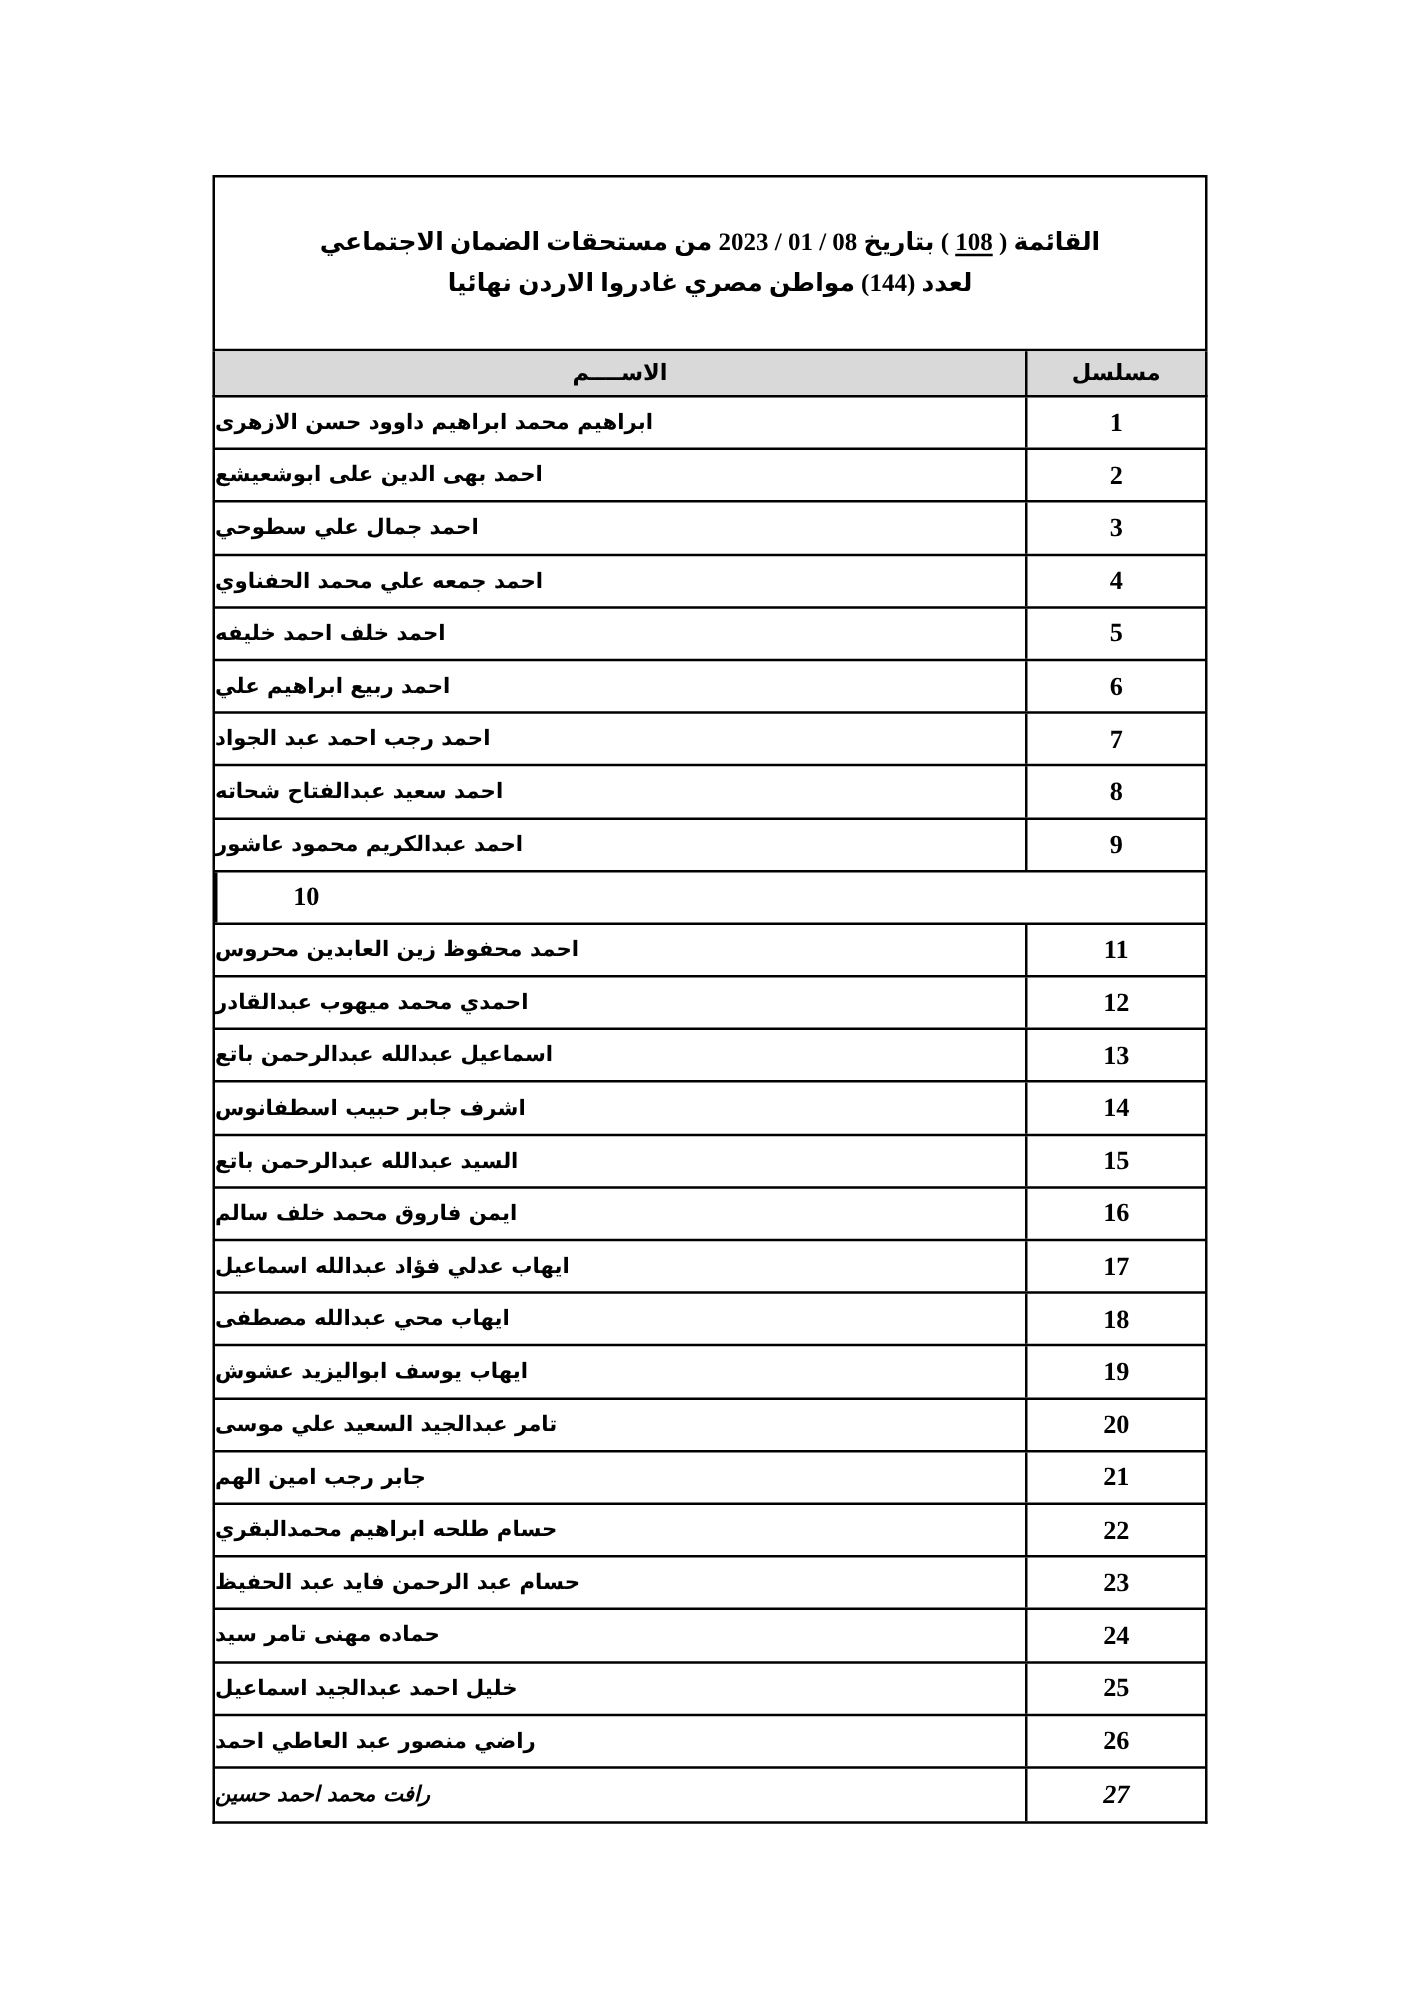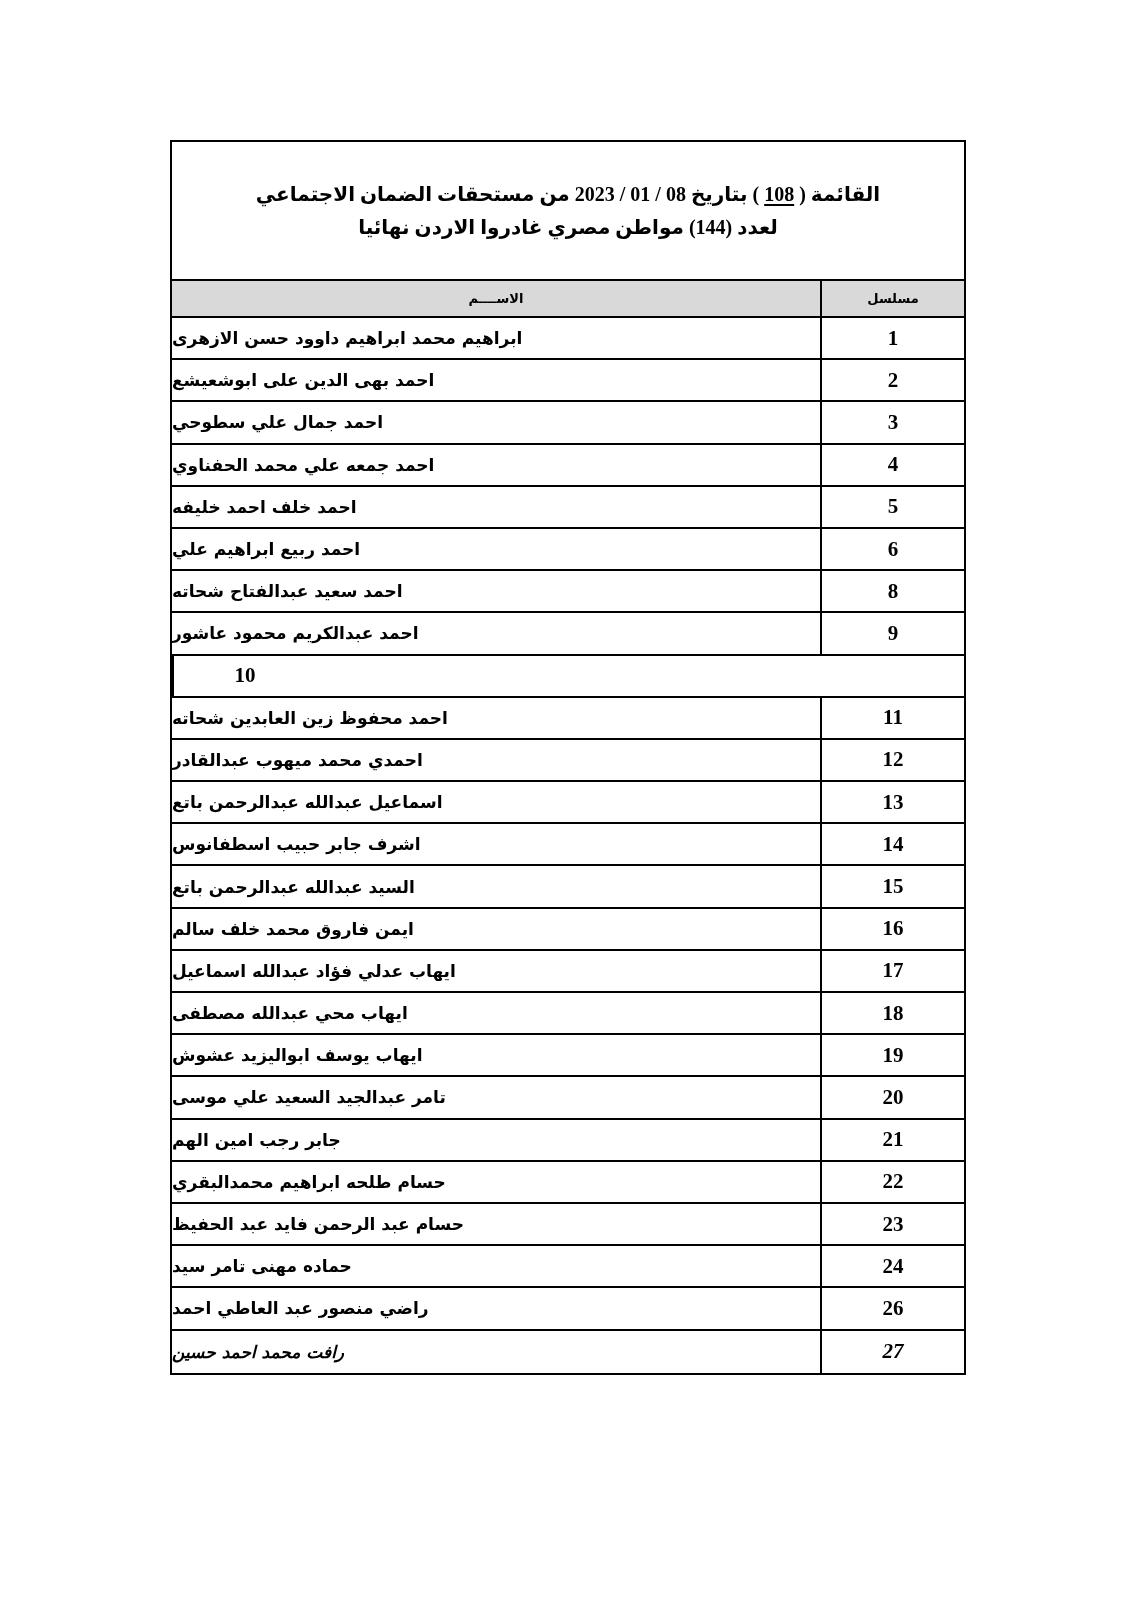--- a/index.html
+++ b/index.html
@@ -60,21 +60,21 @@
   .cell-serial {
     width:144px;
     border-left:2px solid #000;
     display:flex; align-items:center; justify-content:center;
     box-sizing:border-box;
     flex:none;
   }
   .header-row .cell-name { justify-content:center; }
   .hdr-label {
     font-weight:bold;
-    font-size:13px;
+    font-size:18px;
     direction:rtl;
   }
   
   .rows-body {
     box-sizing:border-box;
     border:2px solid #000;
     border-top:none;
   }
   .row {
     box-sizing:border-box;
@@ -167,20 +167,28 @@
 
   <div class="row">
     <div class="cell-name">
       <span class="name-text">احمد ربيع ابراهيم علي</span>
     </div>
     <div class="cell-serial">
       <span class="serial-text">6</span>
     </div>
   </div>
 
+  <div class="row">
+    <div class="cell-name">
+      <span class="name-text">احمد رجب احمد عبد الجواد</span>
+    </div>
+    <div class="cell-serial">
+      <span class="serial-text">7</span>
+    </div>
+  </div>
 
   <div class="row">
     <div class="cell-name">
       <span class="name-text">احمد سعيد عبدالفتاح شحاته</span>
     </div>
     <div class="cell-serial">
       <span class="serial-text">8</span>
     </div>
   </div>
 
@@ -194,21 +202,21 @@
   </div>
 
   <div class="row">
     <div class="cell-serial">
       <span class="serial-text">10</span>
     </div>
   </div>
 
   <div class="row">
     <div class="cell-name">
-      <span class="name-text">احمد محفوظ زين العابدين شحاته</span>
+      <span class="name-text">احمد محفوظ زين العابدين محروس</span>
     </div>
     <div class="cell-serial">
       <span class="serial-text">11</span>
     </div>
   </div>
 
   <div class="row">
     <div class="cell-name">
       <span class="name-text">احمدي محمد ميهوب عبدالقادر</span>
     </div>
@@ -318,20 +326,28 @@
 
   <div class="row">
     <div class="cell-name">
       <span class="name-text">حماده مهنى تامر سيد</span>
     </div>
     <div class="cell-serial">
       <span class="serial-text">24</span>
     </div>
   </div>
 
+  <div class="row">
+    <div class="cell-name">
+      <span class="name-text">خليل احمد عبدالجيد اسماعيل</span>
+    </div>
+    <div class="cell-serial">
+      <span class="serial-text">25</span>
+    </div>
+  </div>
 
   <div class="row">
     <div class="cell-name">
       <span class="name-text">راضي منصور عبد العاطي احمد</span>
     </div>
     <div class="cell-serial">
       <span class="serial-text">26</span>
     </div>
   </div>
 

